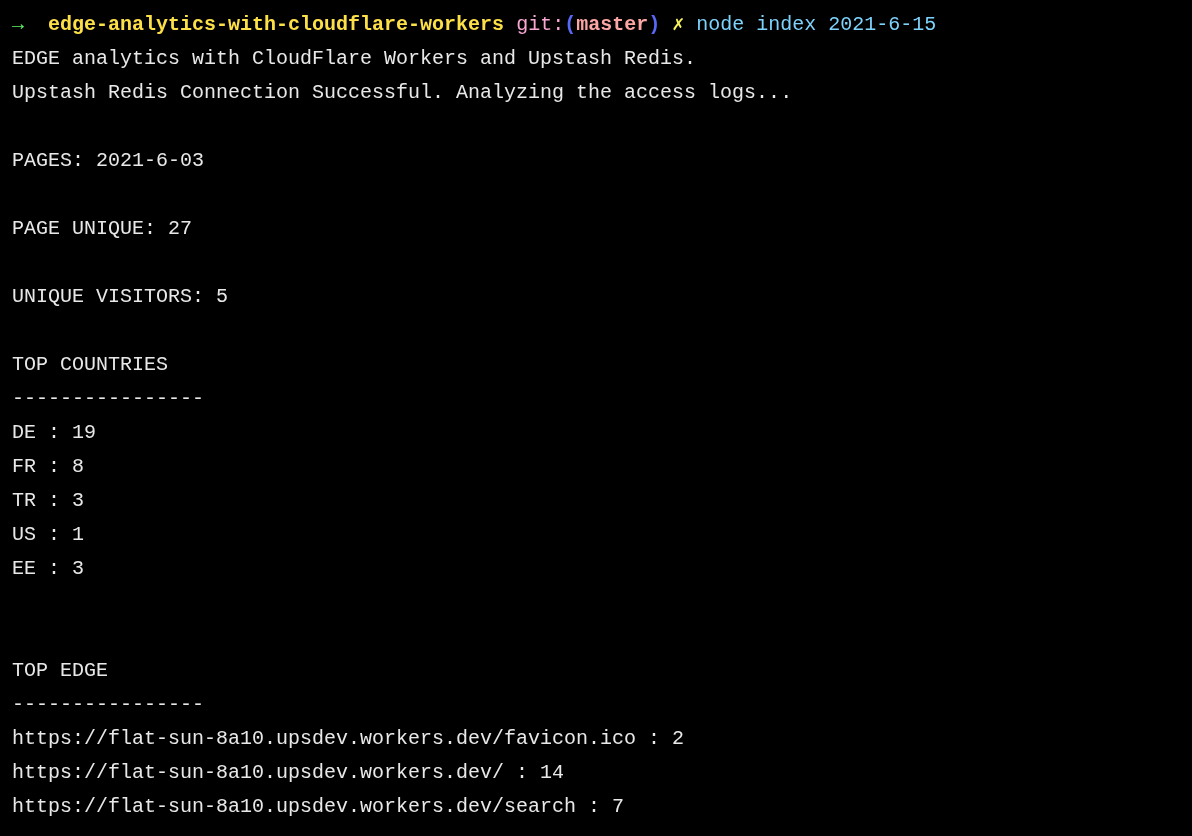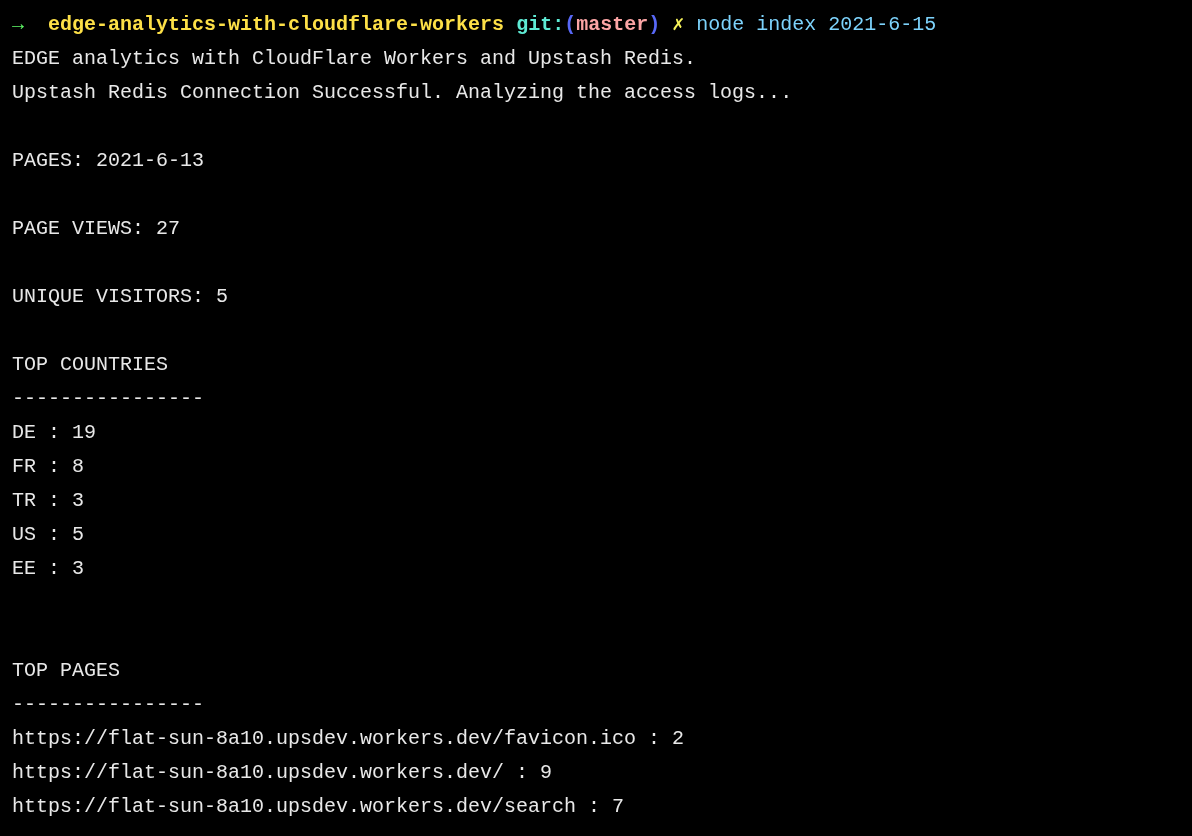--- a/index.html
+++ b/index.html
@@ -23,22 +23,22 @@
     }
     .prompt-arrow {
       color: #5ff967;
       font-weight: bold;
     }
     .prompt-dir {
       color: #fde047;
       font-weight: bold;
     }
     .prompt-git {
-      color: #5eead4;
-      font-weight: bold;
+      color: #f9a8d4;
+      font-weight: normal;
     }
     .prompt-paren {
       color: #5868f7;
       font-weight: bold;
     }
     .prompt-branch {
       color: #fca5a5;
       font-weight: bold;
     }
     .prompt-x {
@@ -59,40 +59,40 @@
 </head>
 <body>
 
 <div class="prompt-line"><span class="prompt-arrow">→</span><span>  </span><span class="prompt-dir">edge-analytics-with-cloudflare-workers</span><span> </span><span class="prompt-git">git:</span><span class="prompt-paren">(</span><span class="prompt-branch">master</span><span class="prompt-paren">)</span><span> </span><span class="prompt-x">✗</span><span> </span><span class="prompt-cmd">node index 2021-6-15</span></div>
 
 <div class="output-line">EDGE analytics with CloudFlare Workers and Upstash Redis.</div>
 <div class="output-line">Upstash Redis Connection Successful. Analyzing the access logs...</div>
 
 <div class="blank"></div>
 
-<div class="output-line"><span>PAGES: </span><span>2021-6-13</span></div>
+<div class="output-line"><span>PAGES: </span><span>2021-6-03</span></div>
 
 <div class="blank"></div>
 
-<div class="output-line"><span>PAGE VIEWS: </span><span>27</span></div>
+<div class="output-line"><span>PAGE UNIQUE: </span><span>27</span></div>
 
 <div class="blank"></div>
 
 <div class="output-line"><span>UNIQUE VISITORS: </span><span>5</span></div>
 
 <div class="blank"></div>
 
 <div class="output-line">TOP COUNTRIES</div>
 <div class="output-line">----------------</div>
 <div class="output-line">DE : 19</div>
 <div class="output-line">FR : 8</div>
 <div class="output-line">TR : 3</div>
-<div class="output-line">US : 5</div>
+<div class="output-line">US : 1</div>
 <div class="output-line">EE : 3</div>
 
 <div class="blank"></div>
 <div class="blank"></div>
 
-<div class="output-line">TOP PAGES</div>
+<div class="output-line">TOP EDGE</div>
 <div class="output-line">----------------</div>
 <div class="output-line">https://flat-sun-8a10.upsdev.workers.dev/favicon.ico : 2</div>
-<div class="output-line">https://flat-sun-8a10.upsdev.workers.dev/ : 9</div>
+<div class="output-line">https://flat-sun-8a10.upsdev.workers.dev/ : 14</div>
 <div class="output-line">https://flat-sun-8a10.upsdev.workers.dev/search : 7</div>
 
 </body></html>

